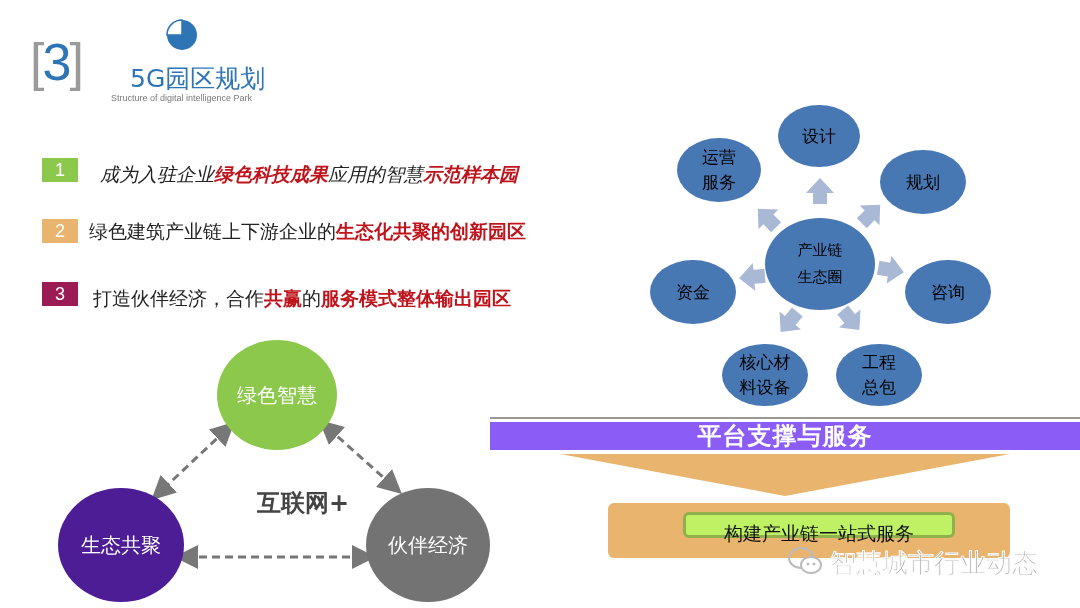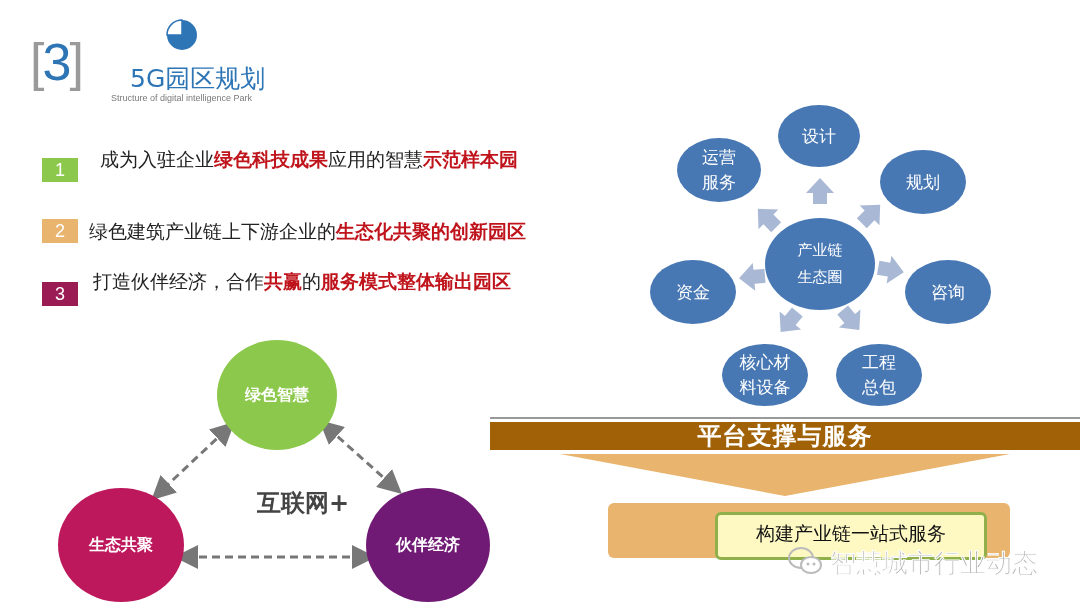--- a/index.html
+++ b/index.html
@@ -7,65 +7,65 @@
          font-family:"DejaVu Sans","Liberation Sans",sans-serif; }
   .abs { position:absolute; }
   .bracket { left:30px; top:34px; font-size:52px; color:#9a9a9a; font-family:"Liberation Sans",sans-serif; line-height:56px; letter-spacing:-2px; }
   .bracket .num { color:#2e75b6; }
   .pie { left:165px; top:18px; width:34px; height:34px; }
   .title-cn { left:100px; top:62px; font-size:25px; color:#2e75b6;margin-left:30px; }
   .title-en { left:111px; top:93px; font-size:9px; color:#7a7a7a; font-family:"Liberation Sans",sans-serif; }
   .badge { width:36px; height:24px; color:#fff; font-size:18px; text-align:center; line-height:24px; font-family:"Liberation Sans",sans-serif; }
   .line-text { font-size:19px; color:#222; white-space:nowrap; }
   .hl { color:#c0141c; font-weight:bold; }
-  .node { border-radius:50%; color:#ffffff; display:flex; align-items:center; justify-content:center; text-align:center; font-size:17px; line-height:25px; }
+  .node { border-radius:50%; color:#000000; display:flex; align-items:center; justify-content:center; text-align:center; font-size:17px; line-height:25px; }
   .blue { background:#4878b4; }
   .center-node { font-weight:normal; font-size:15px; line-height:27px; }
-  .tri-node { border-radius:50%; color:#fff; display:flex; align-items:center; justify-content:center; font-weight:bold; font-size:16px; }
+  .tri-node { border-radius:50%; color:#fff; display:flex; align-items:center; justify-content:center; font-weight:normal; font-size:20px; }
   .bar-line { left:490px; top:417px; width:590px; height:2px; background:#999; }
-  .platform-bar { left:490px; top:422px; width:590px; height:28px; background:#a16207; color:#fff; font-weight:bold; font-size:24px; text-align:center; line-height:28px; letter-spacing:1px; }
+  .platform-bar { left:490px; top:422px; width:590px; height:28px; background:#8b5cf6; color:#fff; font-weight:bold; font-size:24px; text-align:center; line-height:28px; letter-spacing:1px; }
   .orange-box { left:608px; top:503px; width:402px; height:55px; background:#e9b46e; border-radius:6px; }
-  .inner-box { left:683px; top:512px; width:272px; height:48px; background:#fef9c3; border:3px solid #8fb04a; border-radius:6px;
-               font-size:19px; color:#111; text-align:center; line-height:36px; box-sizing:border-box;margin-left:32px; }
+  .inner-box { left:683px; top:512px; width:272px; height:26px; background:#bef264; border:3px solid #8fb04a; border-radius:6px;
+               font-size:19px; color:#111; text-align:center; line-height:36px; box-sizing:border-box; }
   .watermark { left:790px; top:546px; font-size:26px; color:rgba(170,170,170,0.9); white-space:nowrap;
                -webkit-text-stroke:1px #fff; }
 </style>
 </head>
 <body>
 
 <div class="abs bracket"><span>[</span><span class="num">3</span><span>]</span></div>
 <svg class="abs pie" viewBox="0 0 34 34">
   <circle cx="17" cy="17" r="15" fill="#2e75b6"></circle>
   <path d="M17 17 L17 2 A15 15 0 0 0 2 17 Z" fill="#ffffff" stroke="#2e75b6" stroke-width="1.5"></path>
 </svg>
 <div class="abs title-cn">5G园区规划</div>
 <div class="abs title-en">Structure of digital intelligence Park</div>
 
 <div class="abs badge" style="left:42px;top:158px;background:#8cc84b;">1</div>
-<div class="abs line-text" style="left:100px;top:147px;"><span>成为入驻企业</span><span class="hl">绿色科技成果</span><span>应用的智慧</span><span class="hl">示范样本园</span></div>
+<div class="abs line-text" style="left:100px;top:162px;font-style:italic;"><span>成为入驻企业</span><span class="hl">绿色科技成果</span><span>应用的智慧</span><span class="hl">示范样本园</span></div>
 
 <div class="abs badge" style="left:42px;top:219px;background:#e9b46e;">2</div>
 <div class="abs line-text" style="left:89px;top:219px;"><span>绿色建筑产业链上下游企业的</span><span class="hl">生态化共聚的创新园区</span></div>
 
 <div class="abs badge" style="left:42px;top:282px;background:#9b1b54;">3</div>
-<div class="abs line-text" style="left:93px;top:269px;text-align:right;"><span>打造伙伴经济，合作</span><span class="hl">共赢</span><span>的</span><span class="hl">服务模式整体输出园区</span></div>
+<div class="abs line-text" style="left:93px;top:286px;text-align:right;"><span>打造伙伴经济，合作</span><span class="hl">共赢</span><span>的</span><span class="hl">服务模式整体输出园区</span></div>
 
 <svg class="abs" style="left:0;top:0;" width="1080" height="608">
   <defs>
     <marker id="ah" markerWidth="8" markerHeight="8" refX="4" refY="4" orient="auto-start-reverse">
       <path d="M0 0 L8 4 L0 8 Z" fill="#777"></path>
     </marker>
   </defs>
   <line x1="226" y1="430" x2="160" y2="492" stroke="#777" stroke-width="3" stroke-dasharray="8,5" marker-start="url(#ah)" marker-end="url(#ah)"></line>
   <line x1="328" y1="428" x2="393" y2="486" stroke="#777" stroke-width="3" stroke-dasharray="8,5" marker-start="url(#ah)" marker-end="url(#ah)"></line>
   <line x1="186" y1="557" x2="364" y2="557" stroke="#777" stroke-width="3" stroke-dasharray="8,5" marker-start="url(#ah)" marker-end="url(#ah)"></line>
 </svg>
 <div class="abs tri-node" style="left:217px;top:340px;width:120px;height:110px;background:#8cc84b;">绿色智慧</div>
-<div class="abs tri-node" style="left:58px;top:488px;width:126px;height:114px;background:#be185d;">生态共聚</div>
-<div class="abs tri-node" style="left:366px;top:488px;width:124px;height:114px;background:#701a75;">伙伴经济</div>
+<div class="abs tri-node" style="left:58px;top:488px;width:126px;height:114px;background:#4c1d95;">生态共聚</div>
+<div class="abs tri-node" style="left:366px;top:488px;width:124px;height:114px;background:#737373;">伙伴经济</div>
 <div class="abs" style="left:229px;top:487px;font-size:24px;font-weight:bold;color:#444;margin-left:28px;">互联网+</div>
 
 <svg class="abs" style="left:0;top:0;" width="1080" height="608">
   <g fill="#a9b8d4">
     <polygon points="820,178 806,193 813,193 813,204 827,204 827,193 834,193"></polygon>
     <polygon transform="rotate(45 871 214)" points="871,201 857,216 864,216 864,227 878,227 878,216 885,216"></polygon>
     <polygon transform="rotate(100 891 270)" points="891,257 877,272 884,272 884,283 898,283 898,272 905,272"></polygon>
     <polygon transform="rotate(140 851 320)" points="851,307 837,322 844,322 844,333 858,333 858,322 865,322"></polygon>
     <polygon transform="rotate(-140 789 322)" points="789,309 775,324 782,324 782,335 796,335 796,324 803,324"></polygon>
     <polygon transform="rotate(-95 752 277)" points="752,264 738,279 745,279 745,290 759,290 759,279 766,279"></polygon>

